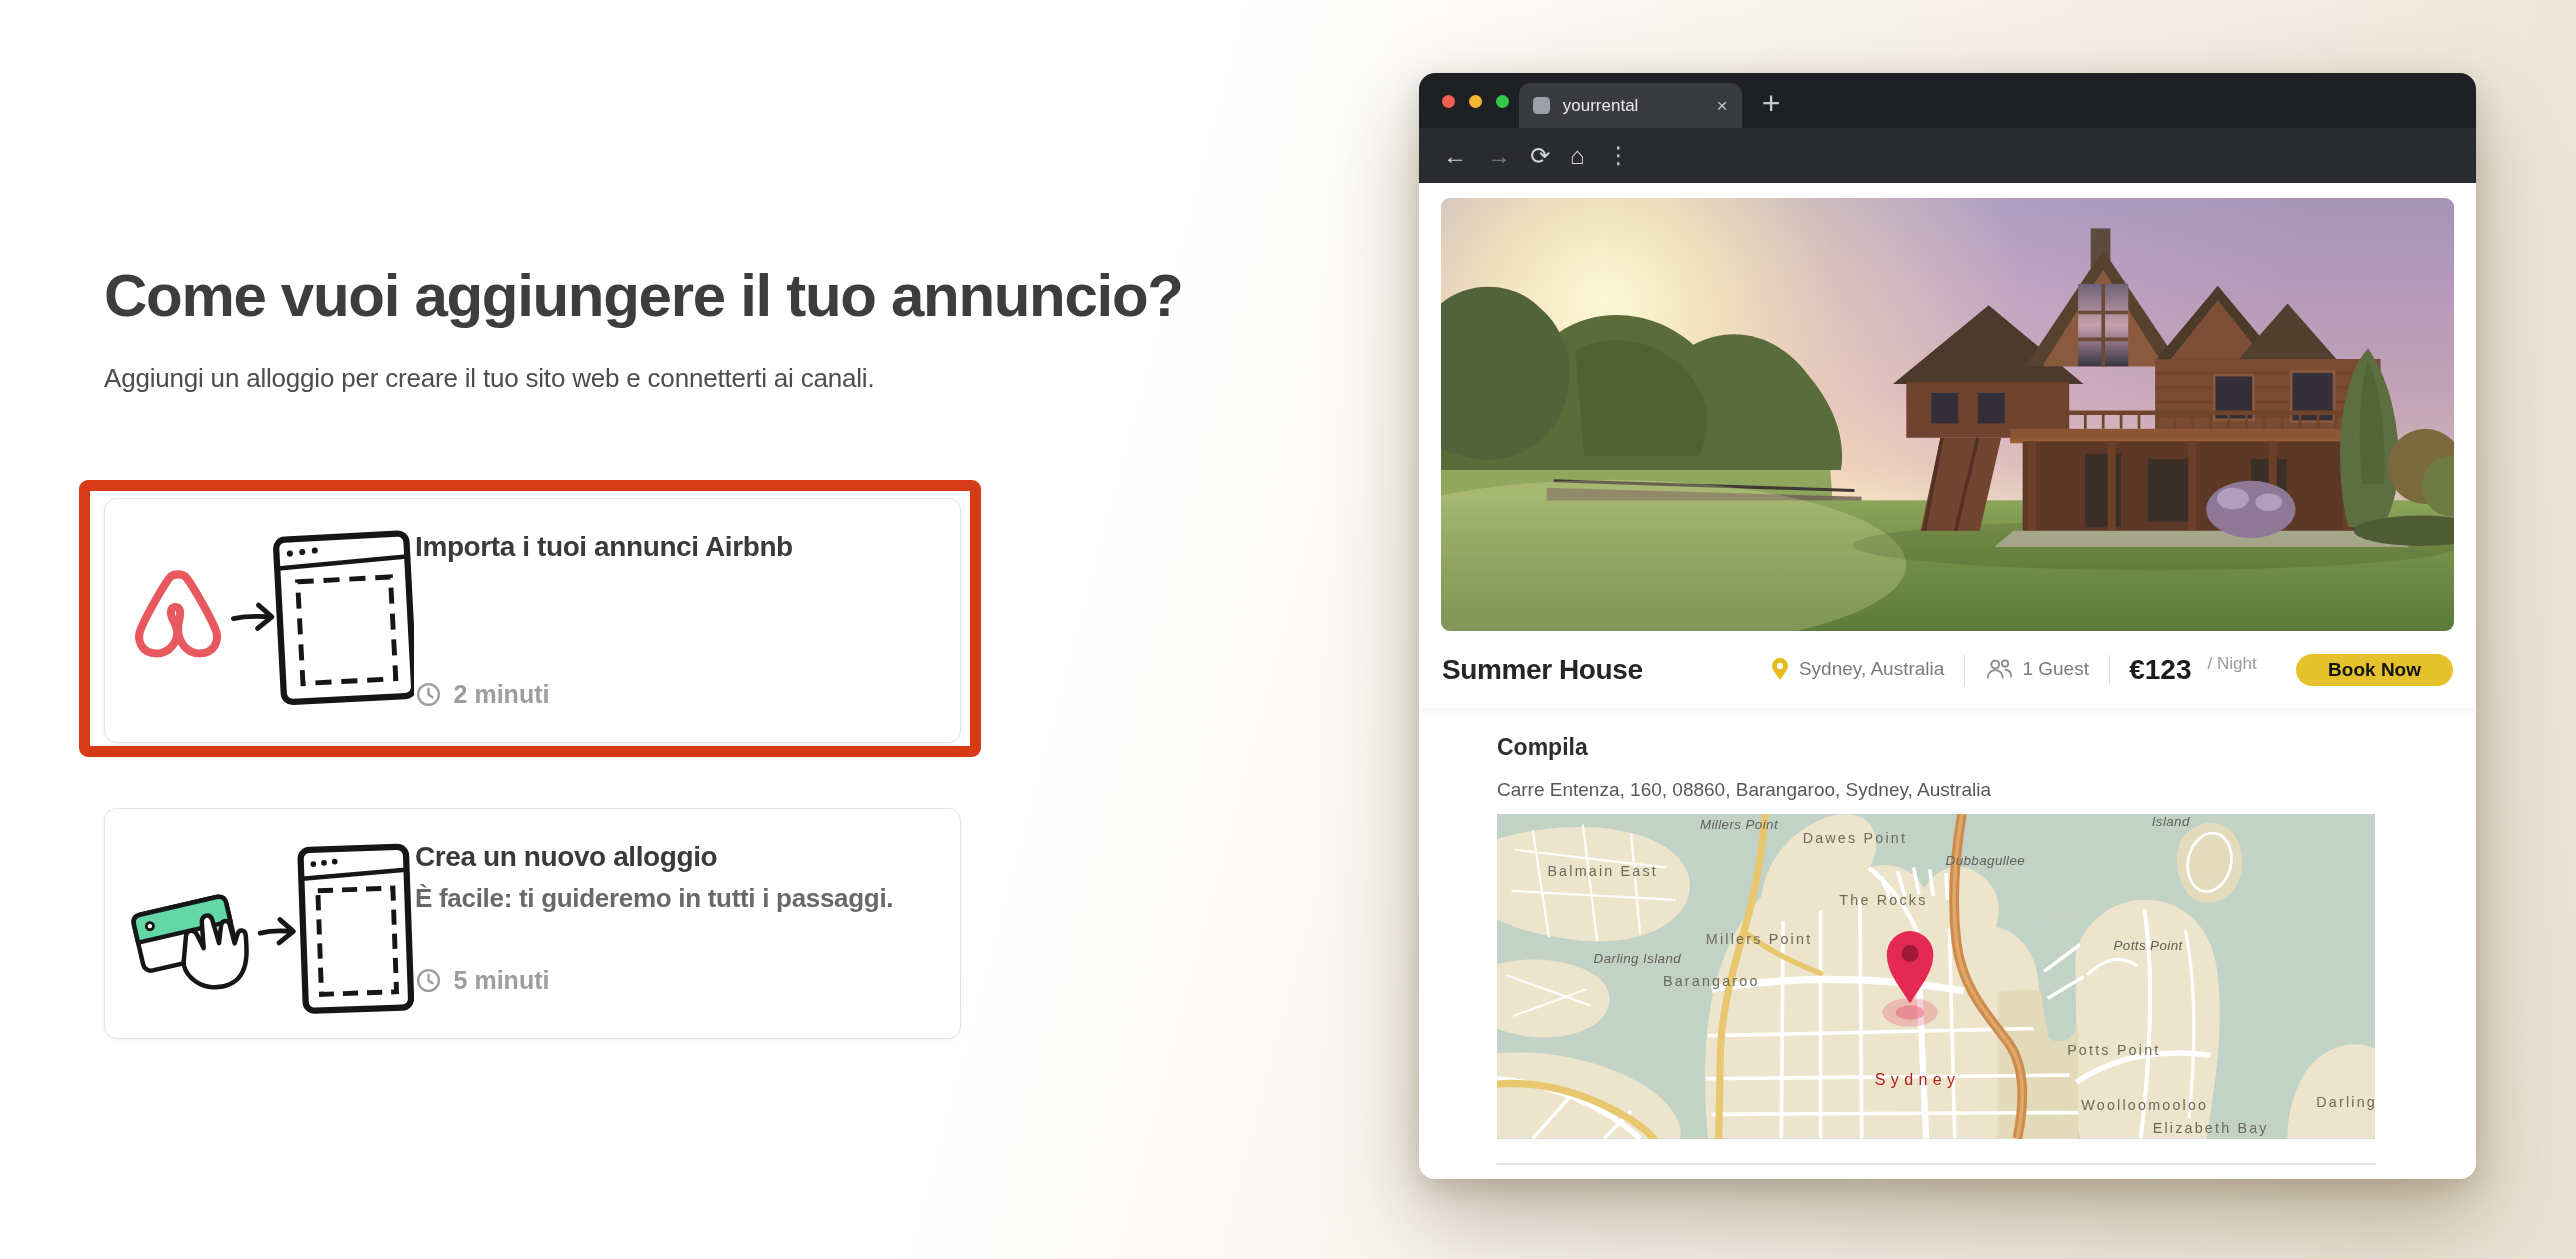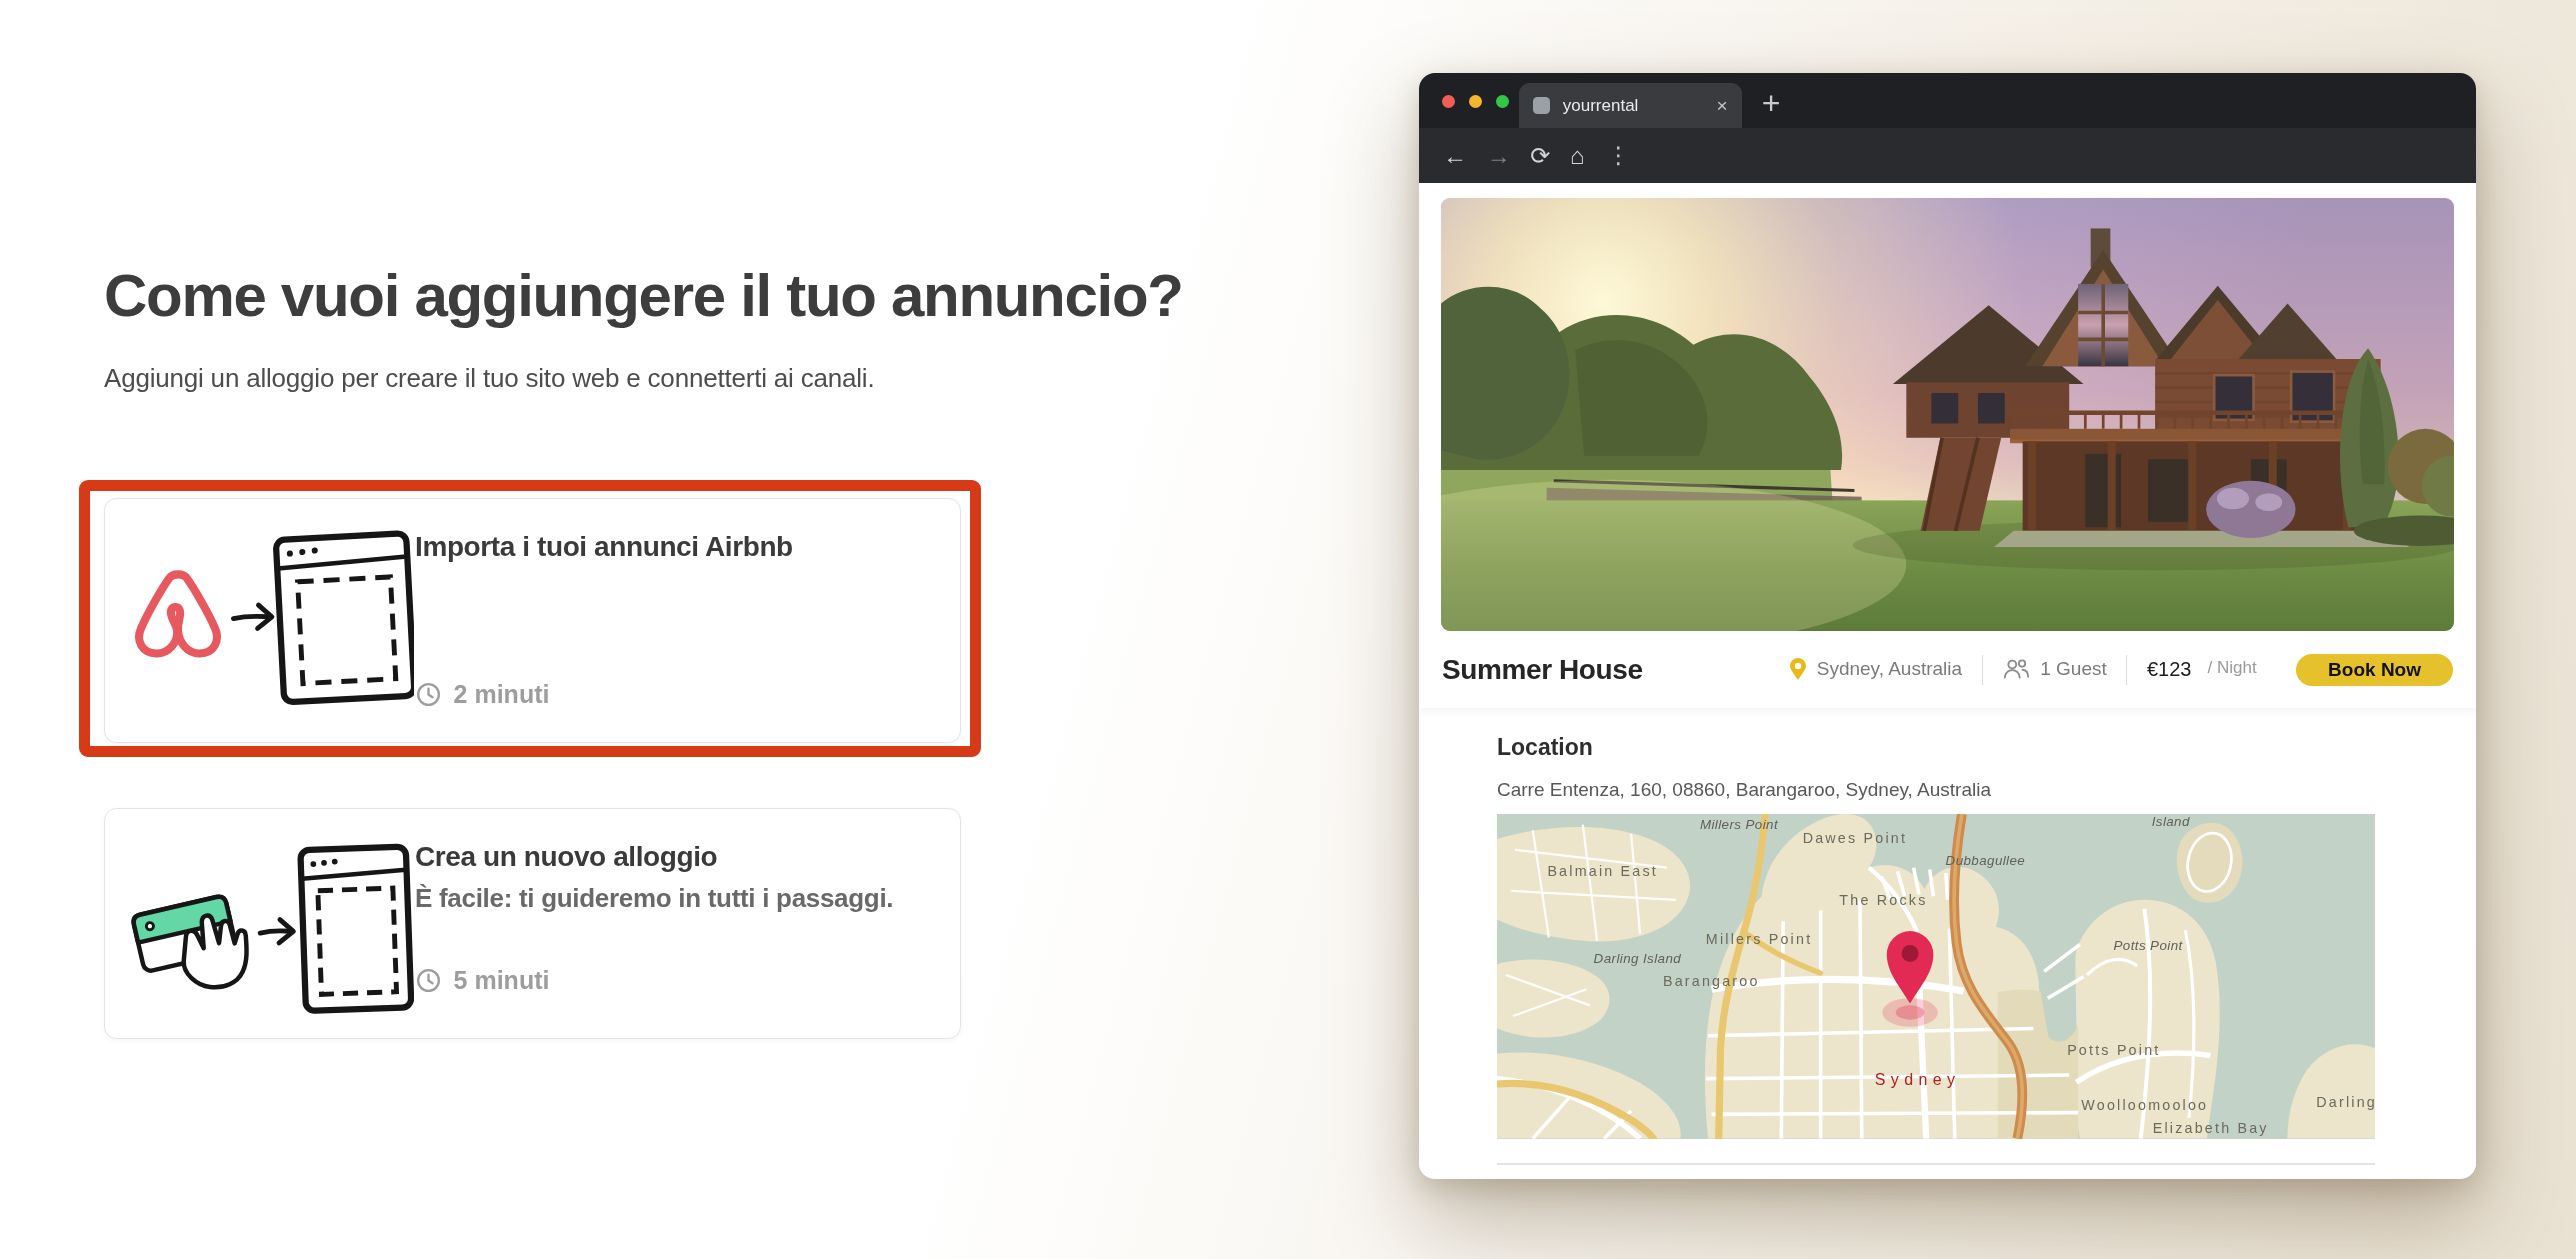--- a/index.html
+++ b/index.html
@@ -61,21 +61,21 @@
   .glow{position:absolute;inset:0;background:radial-gradient(circle at 16% 24%,rgba(255,250,215,.98) 0%,rgba(255,243,185,.75) 12%,rgba(255,238,170,.35) 26%,rgba(255,238,170,0) 46%);}
   .scene{position:absolute;inset:0;width:100%;height:100%;}
 
   
   .listingbar{position:absolute;left:0;top:448px;width:100%;height:77px;background:#fff;display:flex;
     align-items:center;padding:0 23px;box-sizing:border-box;box-shadow:0 3.6px 9px rgba(0,0,0,.05);}
   .lname{font-size:28px;font-weight:800;color:#262626;letter-spacing:-0.4px;}
   .lmeta{margin-left:auto;display:flex;align-items:center;}
   .mitem{display:flex;align-items:flex-start;gap:9.8px;font-size:19px;color:#7b7b7b;padding:0 19.7px;}
   .mdiv{width:0.9px;height:30px;background:#dcdcdc;}
-  .price-val{font-size:20px;font-weight:400;color:#1c1c1c;}
+  .price-val{font-size:28px;font-weight:700;color:#1c1c1c;}
   .price-unit{font-size:17px;color:#9a9a9a;margin-left:6.3px;}
   .cta{margin-left:19.7px;background:#e5c22c;border:none;border-radius:20.6px;height:32px;padding:0 32px;
     font-size:19px;font-weight:700;color:#131313;font-family:"Liberation Sans",sans-serif;text-align:right;}
 
   
   .loc-head{left:78px;top:551px;font-size:23px;font-weight:800;color:#2e2e2e;}
   .loc-addr{left:78px;top:596px;font-size:19px;color:#585858;}
   .map{position:absolute;left:78px;top:631px;width:878px;height:325px;background:#c3d2c7;overflow:hidden;}
   .map svg{position:absolute;inset:0;}
   .maplabel{position:absolute;color:#6b6b5c;font-size:14.3px;letter-spacing:2.2px;white-space:nowrap;transform:translate(-10%,0);}
@@ -286,21 +286,21 @@
         </div>
         <div class="mdiv"></div>
         <div class="mitem">
           <span class="price-val">€123</span>
           <span class="price-unit">/ Night</span>
         </div>
         <button class="cta">Book Now</button>
       </div>
     </div>
 
-    <div class="abs loc-head">Location</div>
+    <div class="abs loc-head">Compila</div>
     <div class="abs loc-addr">Carre Entenza, 160, 08860, Barangaroo, Sydney, Australia</div>
 
     <div class="map">
       <svg viewBox="0 0 982 363" preserveAspectRatio="none">
 
         <g fill="#ece4cb">
           <path d="M0,28 C45,14 110,8 160,24 C205,38 225,68 212,98 C198,130 150,146 100,142 C60,139 25,130 0,118 Z"></path>
           <path d="M0,168 C35,158 85,162 112,182 C132,197 130,222 108,236 C75,256 30,252 0,240 Z"></path>
           <path d="M0,268 C55,262 120,276 165,304 C195,323 208,345 205,363 L0,363 Z"></path>
           <path d="M296,92 C300,52 330,18 368,4 C390,-4 412,0 420,16 C428,32 424,48 416,60 C440,52 466,60 478,84 C490,60 516,52 538,66 C560,80 566,104 558,126 C586,132 602,156 606,188 C606,236 640,260 648,300 L650,363 L236,363 C232,320 230,270 238,220 C246,168 268,120 296,92 Z"></path>

